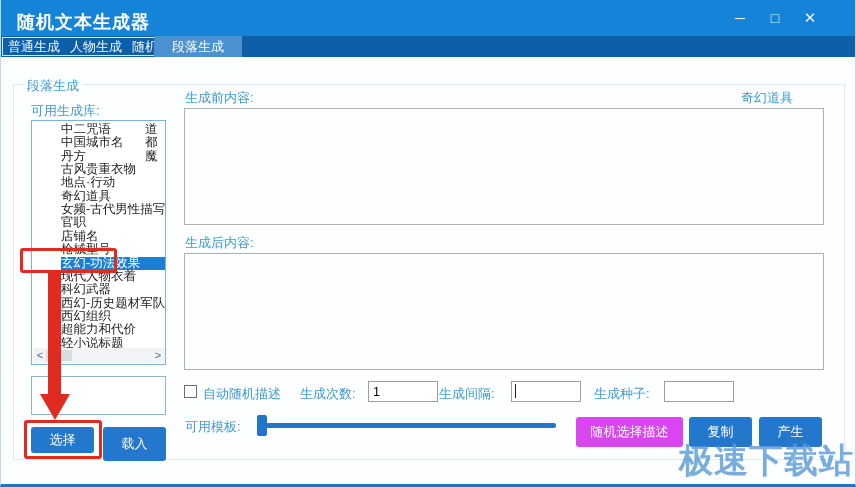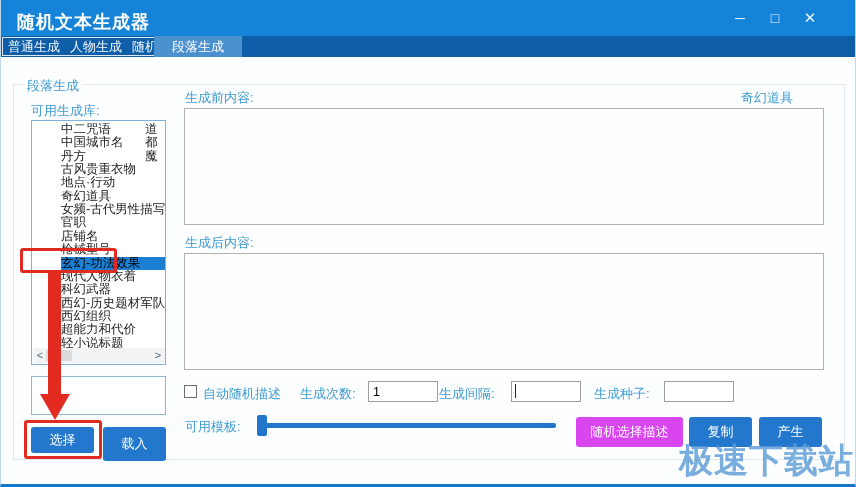--- a/index.html
+++ b/index.html
@@ -22,21 +22,21 @@
 
   
   .groupbox { left:12px; top:84px; width:832px; height:376px; border:1px solid #e0e9f2; }
   .groupbox-title { left:22px; top:77px; background:#fdfeff; padding:0 4px; color:#3d9ad1; font-size:13px; }
 
   .blue-label { color:#3d9ad1; font-size:13px; white-space:nowrap; }
 
   
   .listbox { left:30px; top:120px; width:135px; height:245px; border:1px solid #7db3d8; background:#ffffff; overflow:hidden; }
   .lrow { position:absolute; left:1px; width:132px; height:13px; font-size:12.5px; line-height:13px; color:#1c1c1c; white-space:nowrap; overflow:hidden; cursor:default;margin-left:28px; }
-  .lrow.selected { background:#1b7fd4; color:#000000; width:132px; }
+  .lrow.selected { background:#1b7fd4; color:#ffffff; width:132px; }
   .col2 { position:absolute; left:113px; width:22px; height:13px; font-size:12.5px; line-height:13px; color:#1c1c1c; white-space:nowrap; overflow:hidden; }
   .hscroll { position:absolute; left:1px; bottom:1px; width:132px; height:15px; background:#f1f3f5; }
   .hs-arrow { position:absolute; top:0; width:14px; height:15px; color:#4d6b76; font-size:11px; line-height:15px; text-align:center; cursor:pointer; }
   .hs-thumb { position:absolute; left:13px; top:2px; width:26px; height:11px; background:#dbdbdb; cursor:pointer; }
 
   
   .red-rect { border:3px solid #e12b20; border-radius:3px; background:transparent; pointer-events:none; z-index:30; }
   .arrow-shaft { left:47px; top:271px; width:13px; height:124px; background:#e12b20; z-index:30; pointer-events:none; }
   .arrow-head  { left:39px; top:394px; width:0; height:0; border-left:15px solid transparent; border-right:15px solid transparent; border-top:26px solid #e12b20; z-index:30; pointer-events:none; }
 

